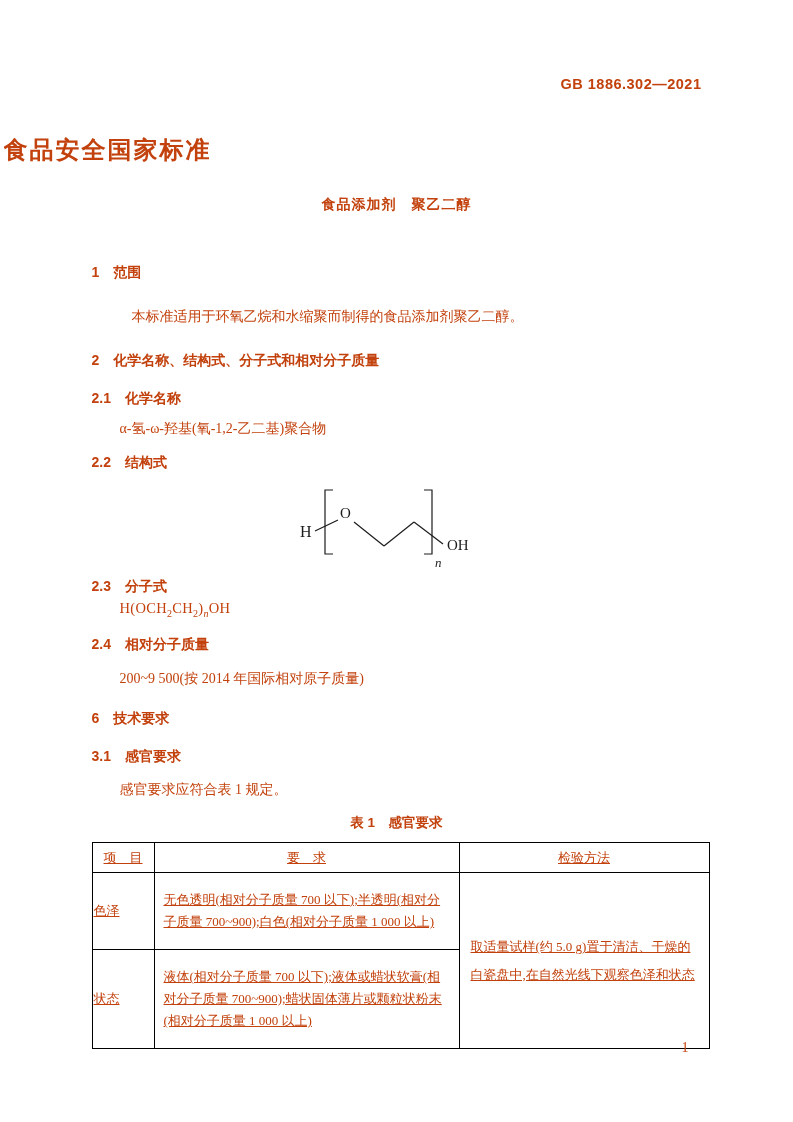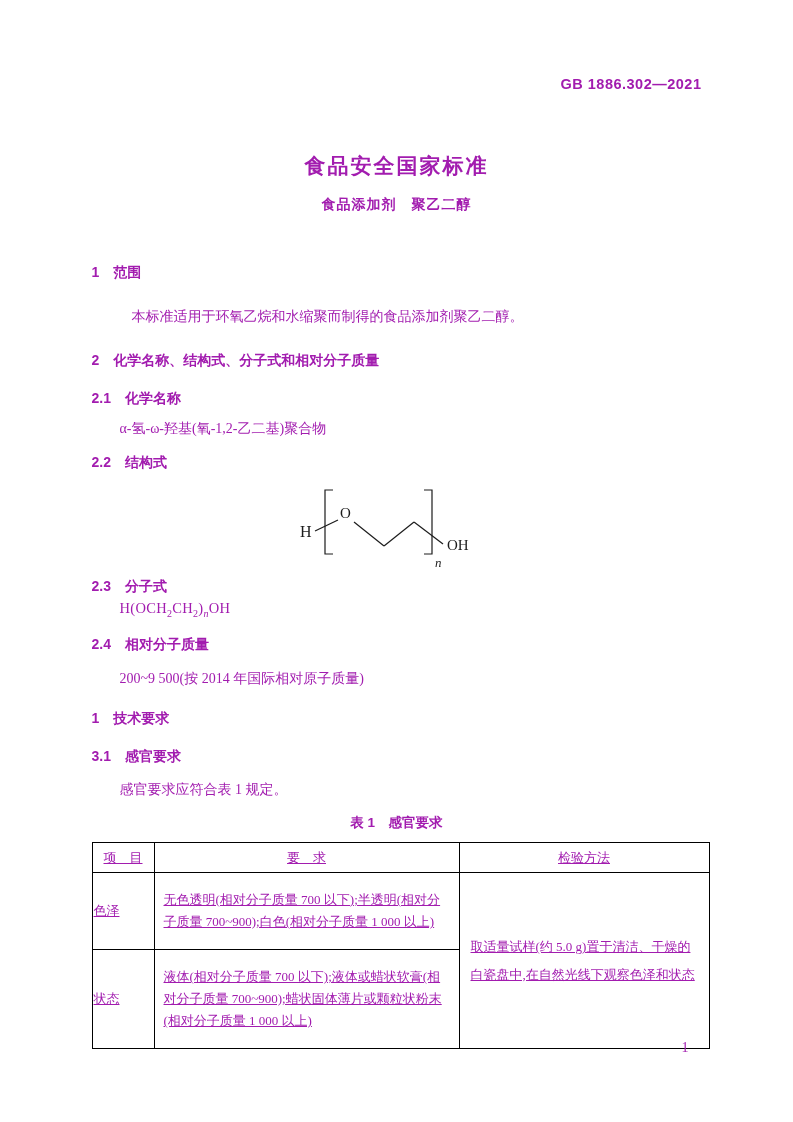--- a/index.html
+++ b/index.html
@@ -1,34 +1,34 @@
 <!DOCTYPE html>
 <html><head>
 <meta charset="utf-8">
 <style>
   html, body { margin: 0; padding: 0; background: #ffffff; }
   .page {
     position: relative;
     width: 786px;
     height: 1122px;
     background: #ffffff;
-    color: #a21caf;
+    color: #c2410c;
     font-family: "Liberation Serif", "DejaVu Serif", serif;
     overflow: hidden;
     margin: 0 auto;
   }
   .abs { position: absolute; }
   .doc-number {
     top: 76px; right: 88px;
     font-family: "Liberation Sans", "DejaVu Sans", sans-serif;
     font-weight: bold; font-size: 14.5px; letter-spacing: 0.5px;
   }
   .title {
-    top: 152px; left: 0; width: 100%;
-    text-align: center; font-weight: bold; font-size: 21px; letter-spacing: 2px;
+    top: 134px; left: 0; width: 100%;
+    text-align: left; font-weight: bold; font-size: 24px; letter-spacing: 2px;
     font-family: "Liberation Sans", "DejaVu Sans", sans-serif;
   }
   .subtitle {
     top: 196px; left: 0; width: 100%;
     text-align: center; font-weight: bold; font-size: 14px; letter-spacing: 1px;
     font-family: Liberation Mono, monospace;
   }
   .h-sec {
     left: 88px;
     font-family: "Liberation Sans", "DejaVu Sans", sans-serif;
@@ -115,21 +115,21 @@
       <text x="153" y="68" font-size="15">OH</text>
     </svg>
   </div>
 
   <div class="abs h-sec" style="top:578px;">2.3　分子式</div>
   <div class="abs formula" style="top:600px;"><span>H(OCH</span><sub>2</sub><span>CH</span><sub>2</sub><span>)</span><sub style="font-style:italic;">n</sub><span>OH</span></div>
 
   <div class="abs h-sec" style="top:636px;">2.4　相对分子质量</div>
   <div class="abs body-p" style="top:670px;">200~9 500(按 2014 年国际相对原子质量)</div>
 
-  <div class="abs h-sec" style="top:710px;">1　技术要求</div>
+  <div class="abs h-sec" style="top:710px;">6　技术要求</div>
   <div class="abs h-sec" style="top:748px;">3.1　感官要求</div>
   <div class="abs body-p" style="top:781px;">感官要求应符合表 1 规定。</div>
 
   <div class="abs tbl-caption">表 1　感官要求</div>
 
   <table class="t1">
     <colgroup>
       <col style="width:62px">
       <col style="width:305px">
       <col style="width:250px">

